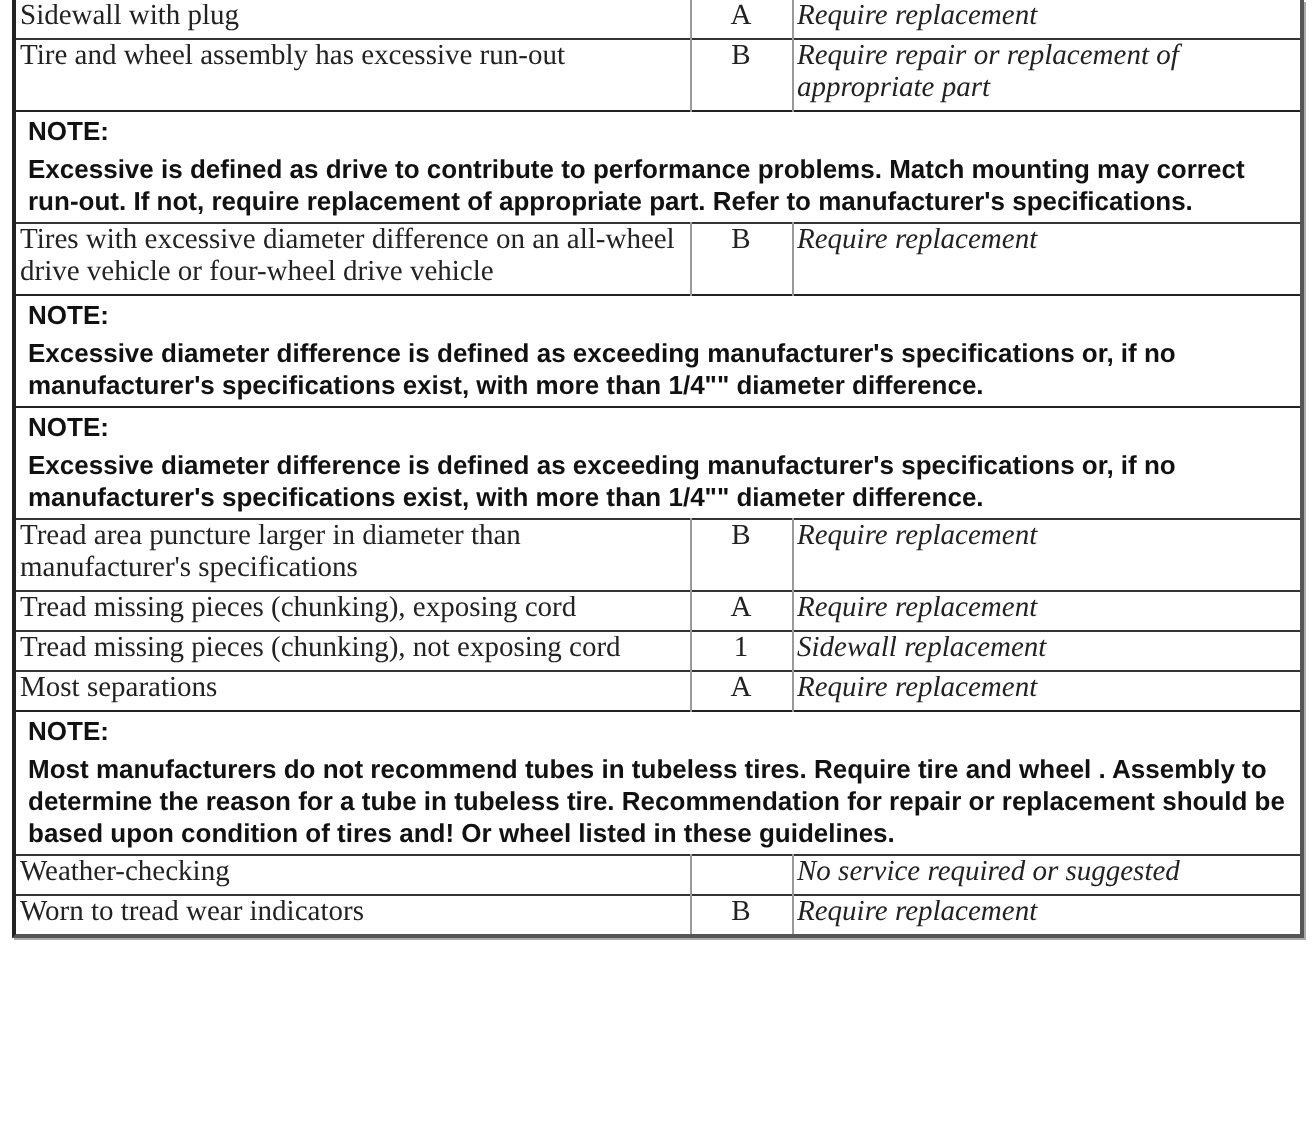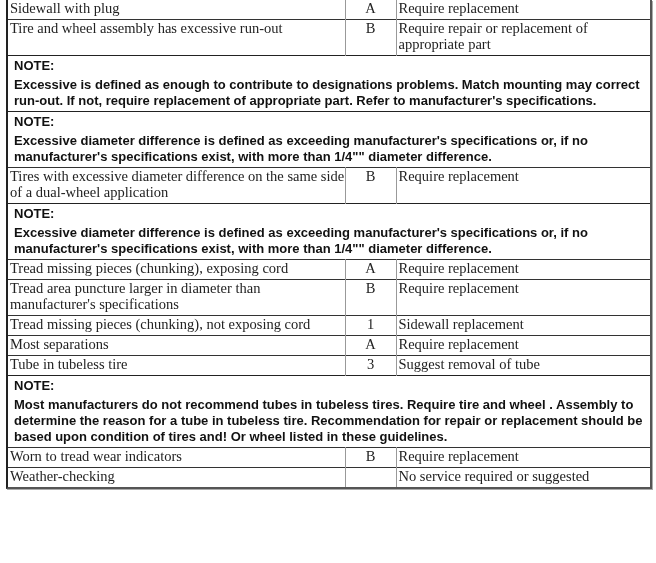--- a/index.html
+++ b/index.html
@@ -45,20 +45,21 @@
     tr.data td.c1 {
       border-right: 1px solid #999;
     }
     tr.data td.c2 {
       text-align: center;
       border-right: 1px solid #999;
       padding-left: 0;
     }
     tr.data td.c3 {
       padding-left: 2px;
+      font-style: italic;
     }
     tr.data.single td { height: 19px; }
     tr.data.double td { height: 35px; }
     tr.note td {
       border-top: 1.5px solid #222;
       font-family: "Liberation Sans", sans-serif;
       font-weight: bold;
       font-size: 13px;
       line-height: 16px;
       padding: 2px 0 2px 6px;
@@ -87,76 +88,71 @@
         <td class="c3">Require replacement</td>
       </tr>
       <tr class="data double">
         <td class="c1">Tire and wheel assembly has excessive run-out</td>
         <td class="c2">B</td>
         <td class="c3">Require repair or replacement of appropriate part</td>
       </tr>
       <tr class="note">
         <td colspan="3">
           <span class="note-label">NOTE:</span>
-          <span>Excessive is defined as enough to contribute to designations problems. Match mounting may correct run-out. If not, require replacement of appropriate part. Refer to manufacturer's specifications.</span>
+          <span>Excessive is defined as drive to contribute to performance problems. Match mounting may correct run-out. If not, require replacement of appropriate part. Refer to manufacturer's specifications.</span>
+        </td>
+      </tr>
+      <tr class="data double">
+        <td class="c1">Tires with excessive diameter difference on an all-wheel drive vehicle or four-wheel drive vehicle</td>
+        <td class="c2">B</td>
+        <td class="c3">Require replacement</td>
+      </tr>
+      <tr class="note">
+        <td colspan="3">
+          <span class="note-label">NOTE:</span>
+          <span>Excessive diameter difference is defined as exceeding manufacturer's specifications or, if no manufacturer's specifications exist, with more than 1/4"" diameter difference.</span>
         </td>
       </tr>
       <tr class="note">
         <td colspan="3">
           <span class="note-label">NOTE:</span>
           <span>Excessive diameter difference is defined as exceeding manufacturer's specifications or, if no manufacturer's specifications exist, with more than 1/4"" diameter difference.</span>
         </td>
       </tr>
       <tr class="data double">
-        <td class="c1">Tires with excessive diameter difference on the same side of a dual-wheel application</td>
+        <td class="c1">Tread area puncture larger in diameter than manufacturer's specifications</td>
         <td class="c2">B</td>
         <td class="c3">Require replacement</td>
-      </tr>
-      <tr class="note">
-        <td colspan="3">
-          <span class="note-label">NOTE:</span>
-          <span>Excessive diameter difference is defined as exceeding manufacturer's specifications or, if no manufacturer's specifications exist, with more than 1/4"" diameter difference.</span>
-        </td>
       </tr>
       <tr class="data single">
         <td class="c1">Tread missing pieces (chunking), exposing cord</td>
         <td class="c2">A</td>
-        <td class="c3">Require replacement</td>
-      </tr>
-      <tr class="data double">
-        <td class="c1">Tread area puncture larger in diameter than manufacturer's specifications</td>
-        <td class="c2">B</td>
         <td class="c3">Require replacement</td>
       </tr>
       <tr class="data single">
         <td class="c1">Tread missing pieces (chunking), not exposing cord</td>
         <td class="c2">1</td>
         <td class="c3">Sidewall replacement</td>
       </tr>
       <tr class="data single">
         <td class="c1">Most separations</td>
         <td class="c2">A</td>
         <td class="c3">Require replacement</td>
       </tr>
-      <tr class="data single">
-        <td class="c1">Tube in tubeless tire</td>
-        <td class="c2">3</td>
-        <td class="c3">Suggest removal of tube</td>
-      </tr>
       <tr class="note">
         <td colspan="3">
           <span class="note-label">NOTE:</span>
           <span>Most manufacturers do not recommend tubes in tubeless tires. Require tire and wheel . Assembly to determine the reason for a tube in tubeless tire. Recommendation for repair or replacement should be based upon condition of tires and! Or wheel listed in these guidelines.</span>
         </td>
       </tr>
       <tr class="data single">
+        <td class="c1">Weather-checking</td>
+        <td class="c2"></td>
+        <td class="c3">No service required or suggested</td>
+      </tr>
+      <tr class="data single">
         <td class="c1">Worn to tread wear indicators</td>
         <td class="c2">B</td>
         <td class="c3">Require replacement</td>
-      </tr>
-      <tr class="data single">
-        <td class="c1">Weather-checking</td>
-        <td class="c2"></td>
-        <td class="c3">No service required or suggested</td>
       </tr>
     </tbody>
   </table>
 </div>
 
 </body></html>

